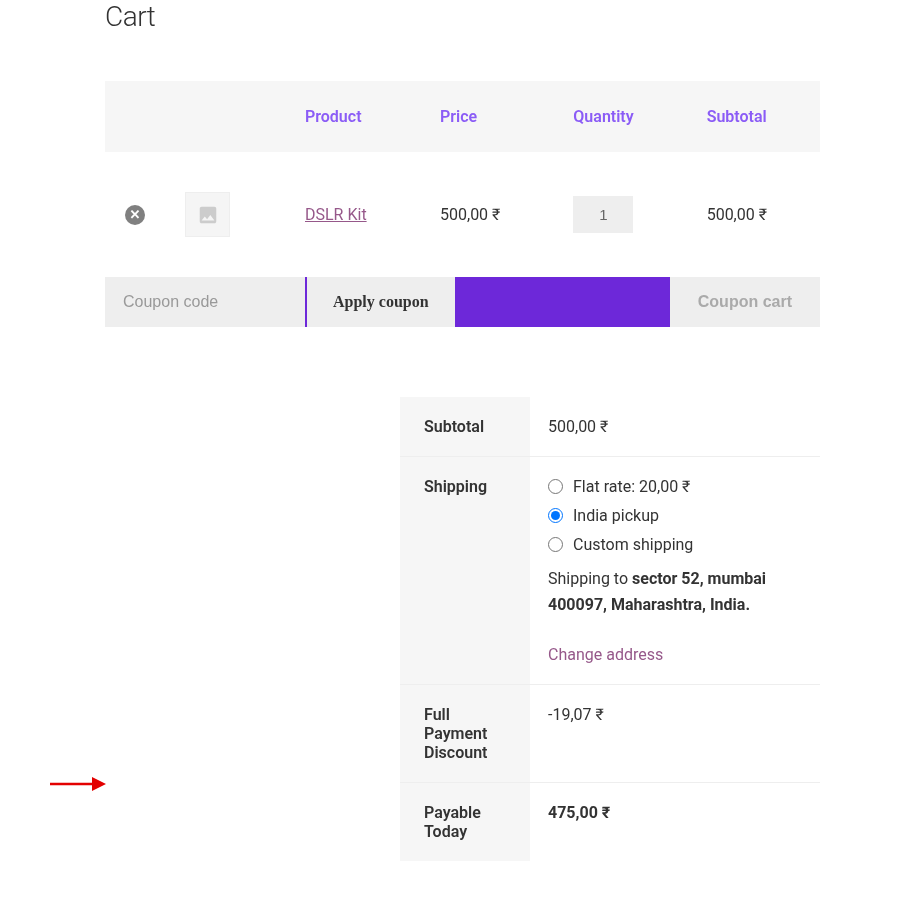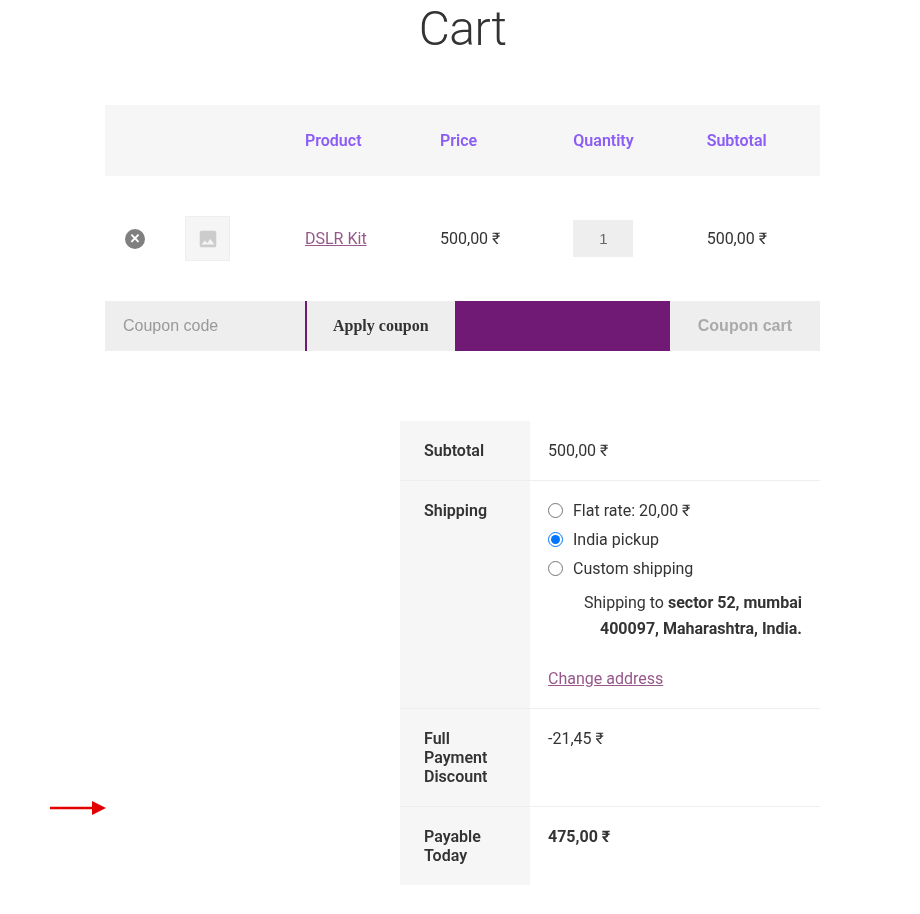--- a/index.html
+++ b/index.html
@@ -7,26 +7,25 @@
       margin: 0;
       padding: 0;
     }
     body {
       font-family: -apple-system, BlinkMacSystemFont, "Segoe UI", Roboto, "Helvetica Neue", Arial, sans-serif;
       color: #333;
       background: #fff;
       padding: 0 100px 40px 105px;
     }
     .page-title {
-      font-size: 48px;
+      font-size: 28px;
       font-weight: 300;
       color: #333;
       margin-bottom: 48px;
       letter-spacing: -0.5px;
-      text-align: center;
     }
     .cart-table {
       width: 100%;
       border-collapse: collapse;
     }
     .cart-table thead tr {
       background: #f6f6f6;
     }
     .cart-table th {
       text-align: left;
@@ -80,21 +79,21 @@
       width: 60px;
       padding: 10px 8px;
       background: #eeeeee;
       border: none;
       text-align: center;
       font-size: 15px;
       color: #666;
     }
     .actions-row td {
       padding: 0;
-      background: #701a75;
+      background: #6d28d9;
     }
     .actions-bar {
       display: flex;
       width: 100%;
     }
     .coupon-input {
       background: #eeeeee;
       border: none;
       padding: 16px 18px;
       font-size: 16px;
@@ -179,25 +178,23 @@
       margin-bottom: 10px;
     }
     .shipping-options input[type="radio"] {
       width: 15px;
       height: 15px;
       cursor: pointer;
     }
     .shipping-dest {
       margin-bottom: 28px;
       line-height: 1.6;
-      text-align: right;
     }
     .change-address {
       color: #96588a;
-      text-decoration: underline;
       cursor: pointer;
     }
     .bold {
       font-weight: bold;
     }
     .arrow-annotation {
       position: absolute;
       left: -57px;
       top: 378px;
       pointer-events: none;
@@ -287,21 +284,21 @@
             </li>
           </ul>
           <p class="shipping-dest">
             <span>Shipping to </span><span class="bold">sector 52, mumbai 400097, Maharashtra, India</span><span class="bold">.</span>
           </p>
           <a class="change-address">Change address</a>
         </td>
       </tr>
       <tr>
         <th>Full Payment Discount</th>
-        <td>-21,45 ₹</td>
+        <td>-19,07 ₹</td>
       </tr>
       <tr>
         <th>Payable Today</th>
         <td class="bold">475,00 ₹</td>
       </tr>
     </tbody>
       </table>
   </div>
 </div>
 

